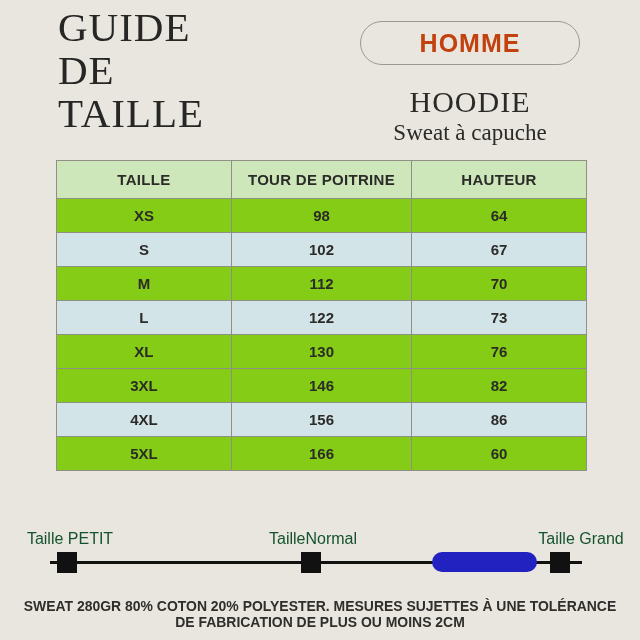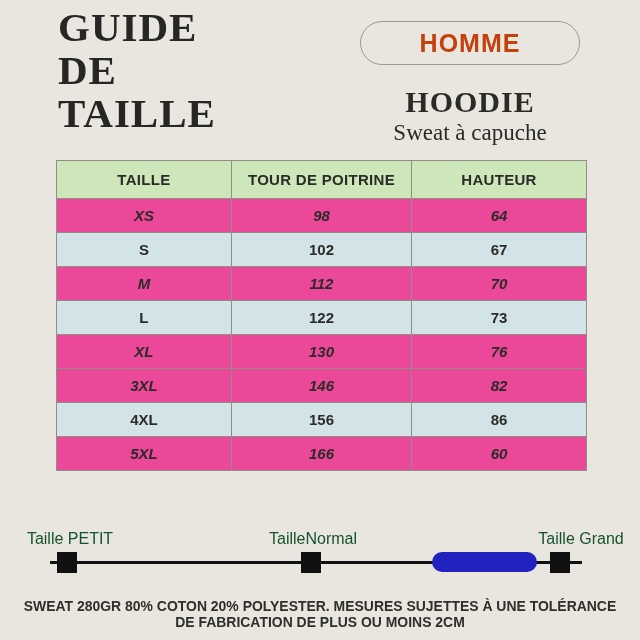--- a/index.html
+++ b/index.html
@@ -12,21 +12,21 @@
     color: #2b2b28;
   }
 
   
   .page-title {
     position: absolute;
     left: 58px; top: 6px;
     font-family: "Liberation Serif", "DejaVu Serif", serif;
     font-size: 41px;
     line-height: 43px;
-    font-weight: 700;
+    font-weight: 400;
     letter-spacing: 1px;
     color: #262624;
   }
   .right-head {
     position: absolute;
     left: 360px; top: 21px;
     width: 220px;
     text-align: center;
   }
   .category-pill {
@@ -38,21 +38,20 @@
     letter-spacing: 1px;
     color: #c2410c;
     background: transparent;
   }
   .product-title {
     margin-top: 20px;
     font-family: "Liberation Serif", "DejaVu Serif", serif;
     font-size: 30px;
     letter-spacing: 1px;
     color: #2a2a27;
-    font-weight: bold;
   }
   .product-subtitle {
     margin-top: 1px;
     font-family: "Liberation Serif", "DejaVu Serif", serif;
     font-size: 23px;
     color: #2a2a27;
   }
 
   
   table.size-table {
@@ -71,21 +70,21 @@
   .size-table th {
     background: #cde7ba;
     height: 38px;
     font-size: 15px;
     letter-spacing: 0.3px;
   }
   .size-table td {
     height: 34px;
     font-size: 15px;
   }
-  .size-table tr.tan  td { background: #ec4899; font-style: italic; }
+  .size-table tr.tan  td { background: #84cc16; }
   .size-table tr.blue td { background: #d3e4e8; }
 
   
   .fit-scale { position: absolute; left: 0; top: 0; width: 640px; height: 640px; pointer-events: none; }
   .scale-label {
     position: absolute;
     top: 530px;
     transform: translateX(-50%);
     font-size: 16px;
     color: #14532d;

